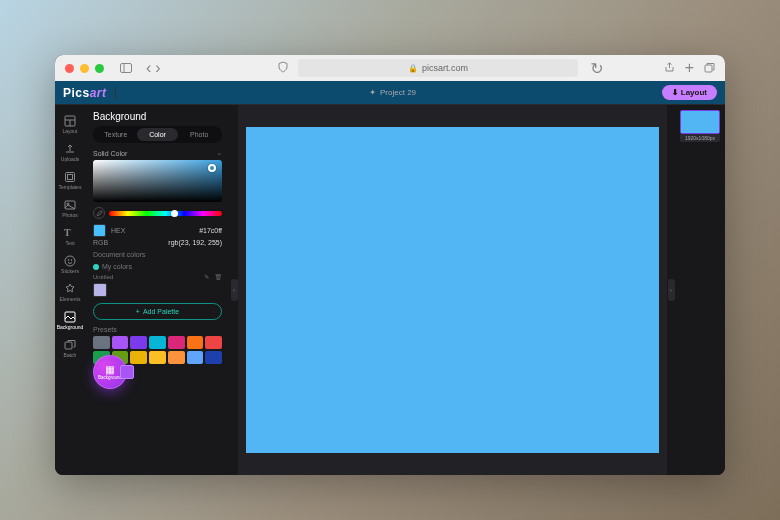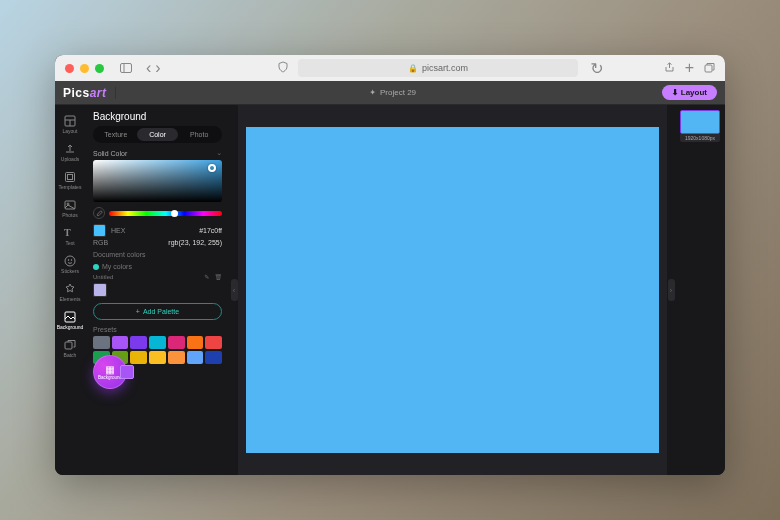--- a/index.html
+++ b/index.html
@@ -14,21 +14,21 @@
   .tb-sidebar-icon { margin-left: 10px; color: #888; }
   .nav-arrows { margin-left: 8px; display: flex; gap: 4px; color: #888; }
   .tb-centergap { flex: 1; }
   .shield { color: #888; margin-right: 4px; }
   .addr { width: 280px; height: 18px; background: #e4e4e4; border-radius: 4px; display: flex;
     align-items: center; justify-content: center; font-size: 9px; color: #666; gap: 4px; }
   .addr .lock { font-size: 8px; }
   .reload { color: #888; margin-left: 6px; }
   .tb-right { flex:1; display:flex; justify-content:flex-end; gap:10px; color:#888; }
   
-  .app-header { height: 24px; background: #404040; display:flex; align-items:center; padding:0 8px; border-bottom:1px solid #2a2a2d; }
+  .app-header { height: 24px; background: #0c4a6e; display:flex; align-items:center; padding:0 8px; border-bottom:1px solid #2a2a2d; }
   .logo { font: 700 12px/1 sans-serif; color:#fff; letter-spacing:.5px; }
   .logo .ai { color:#c77dff; font-style:italic; }
   .logo-divider { width:1px; height:12px; background:#333; margin:0 8px; }
   .proj { flex:1; text-align:center; font-size:8px; color:#aaa; display:flex; justify-content:center; gap:4px;}
   .export-btn { background:#c77dff; color:#18181b; font-size:8px; font-weight:600;
     padding:3px 10px; border-radius:10px; border:none; }
   
   .app-body { display:flex; height: calc(100% - 50px); }
   .tool-rail { width:30px; background:#18181b; display:flex; flex-direction:column; align-items:center; padding-top:6px; gap:2px; }
   .rail-item { width:28px; height:26px; display:flex; flex-direction:column; align-items:center; justify-content:center;

